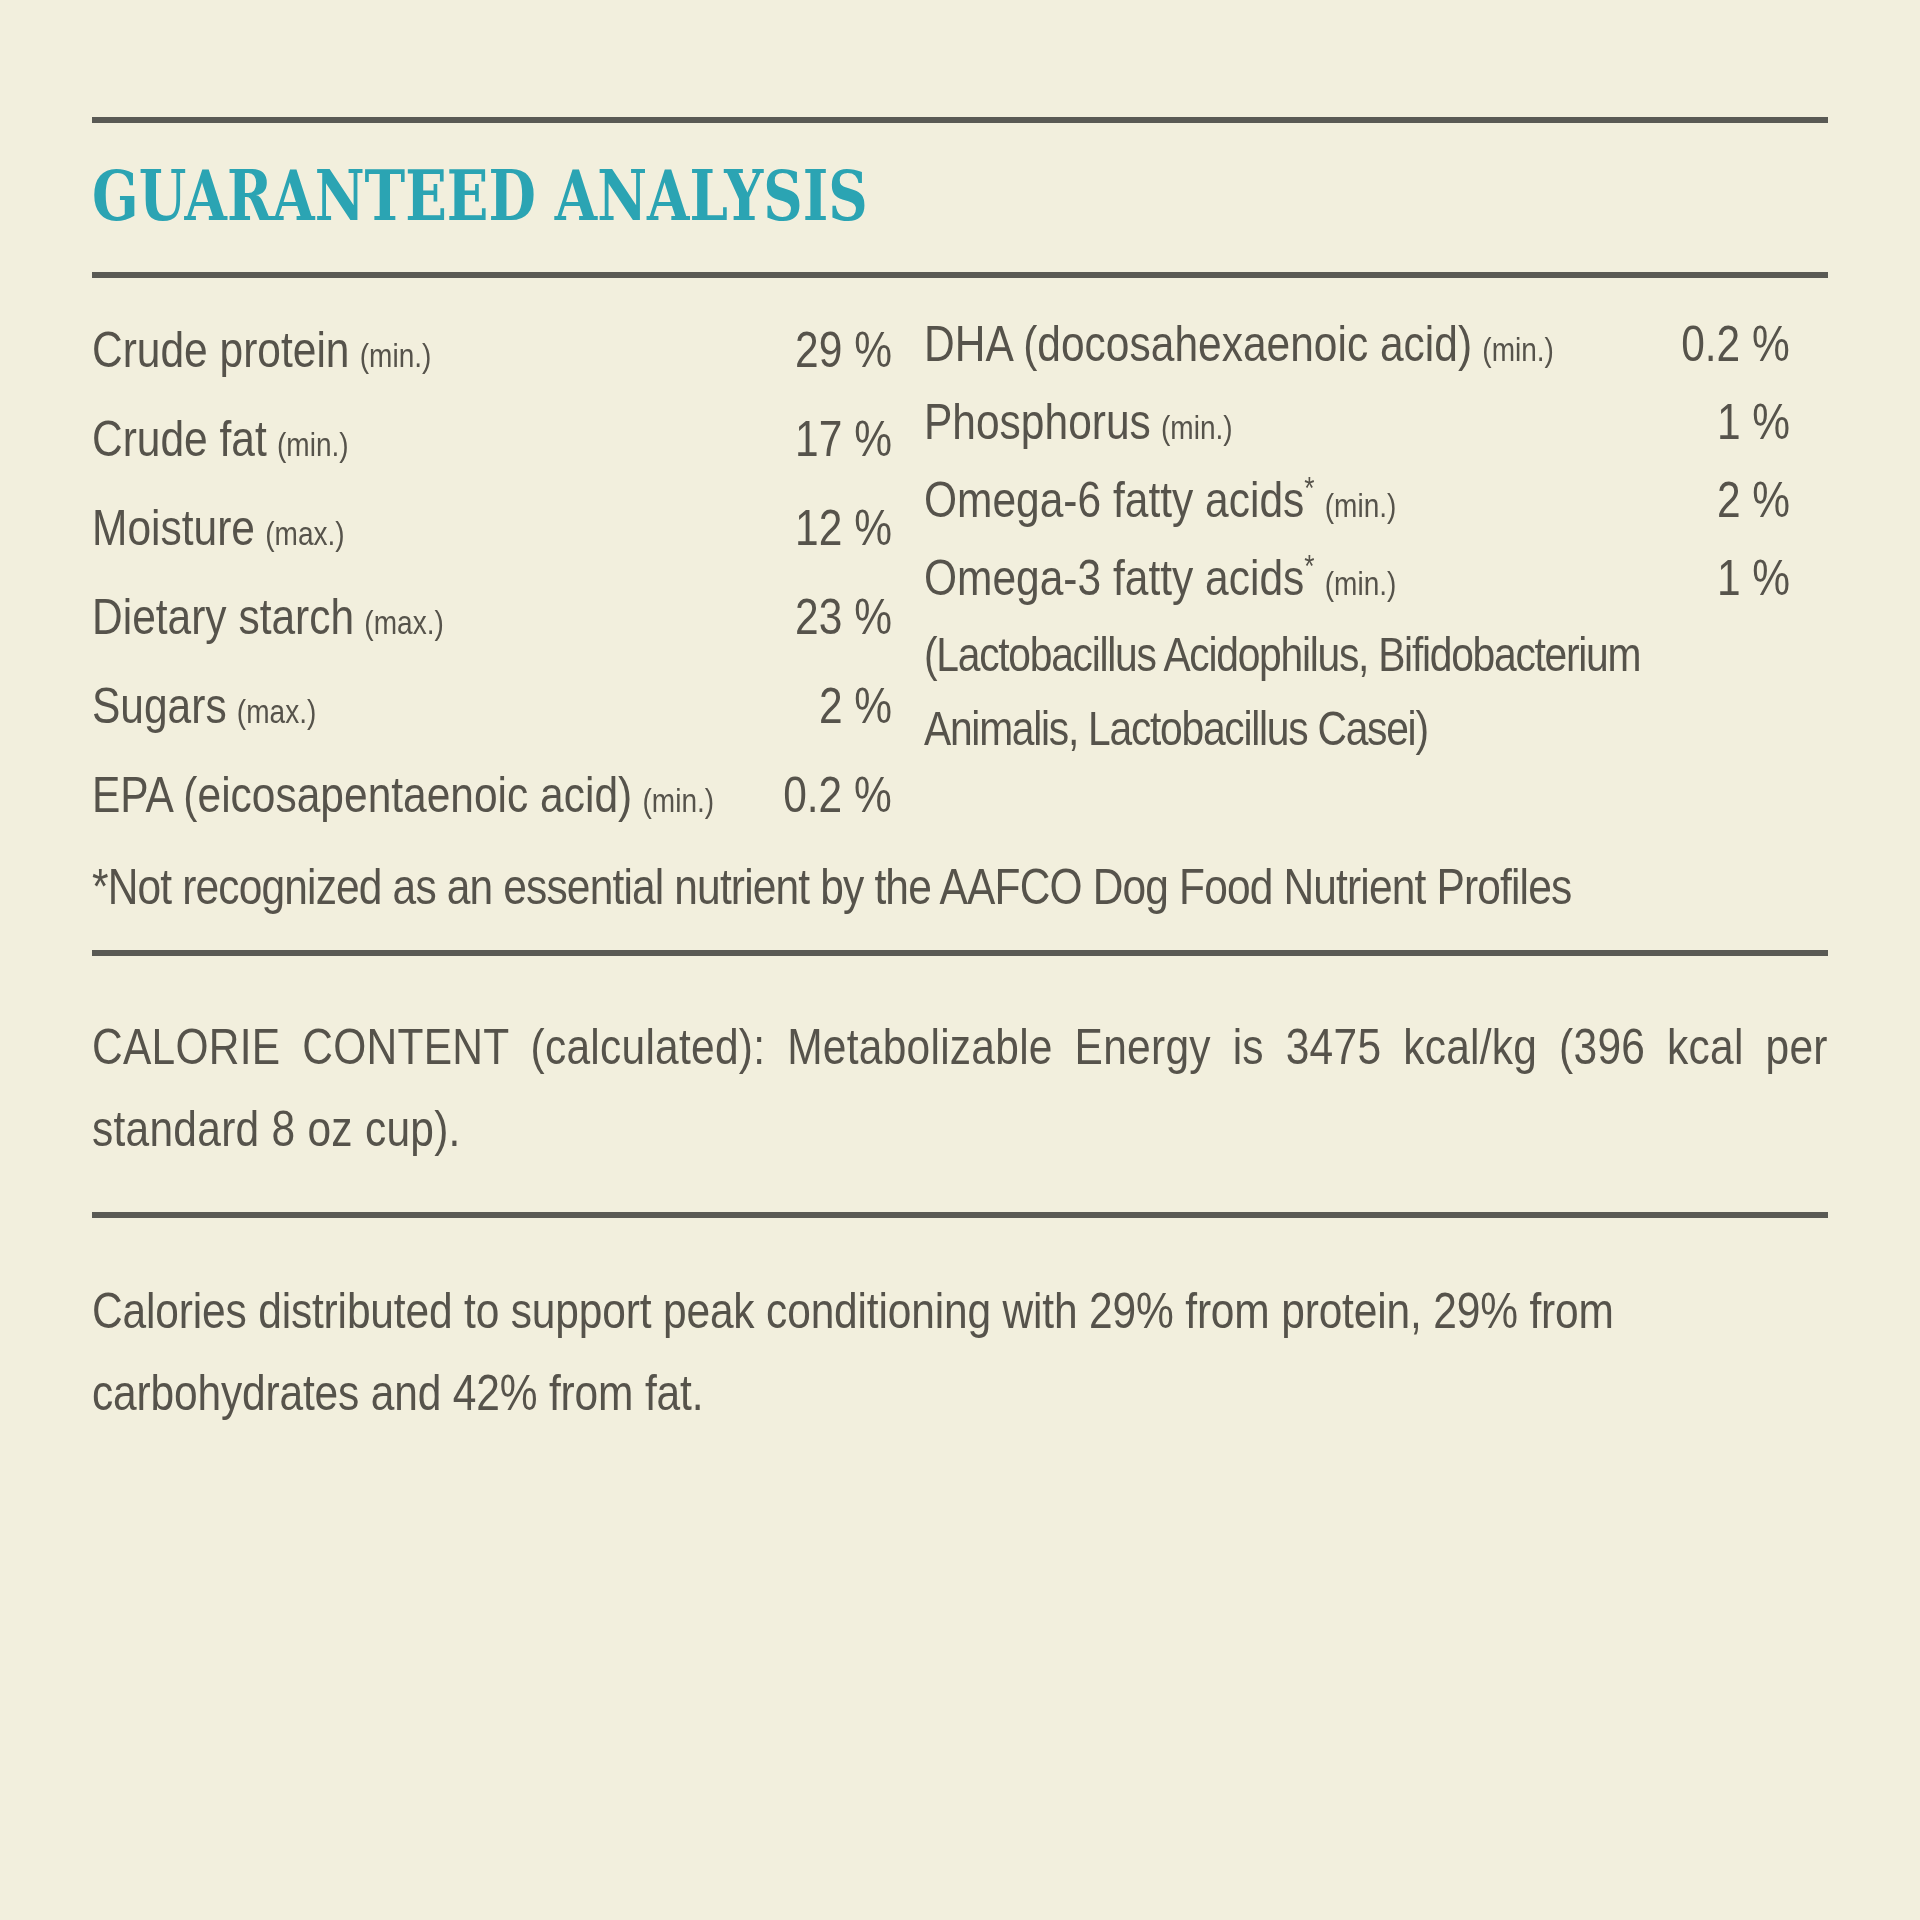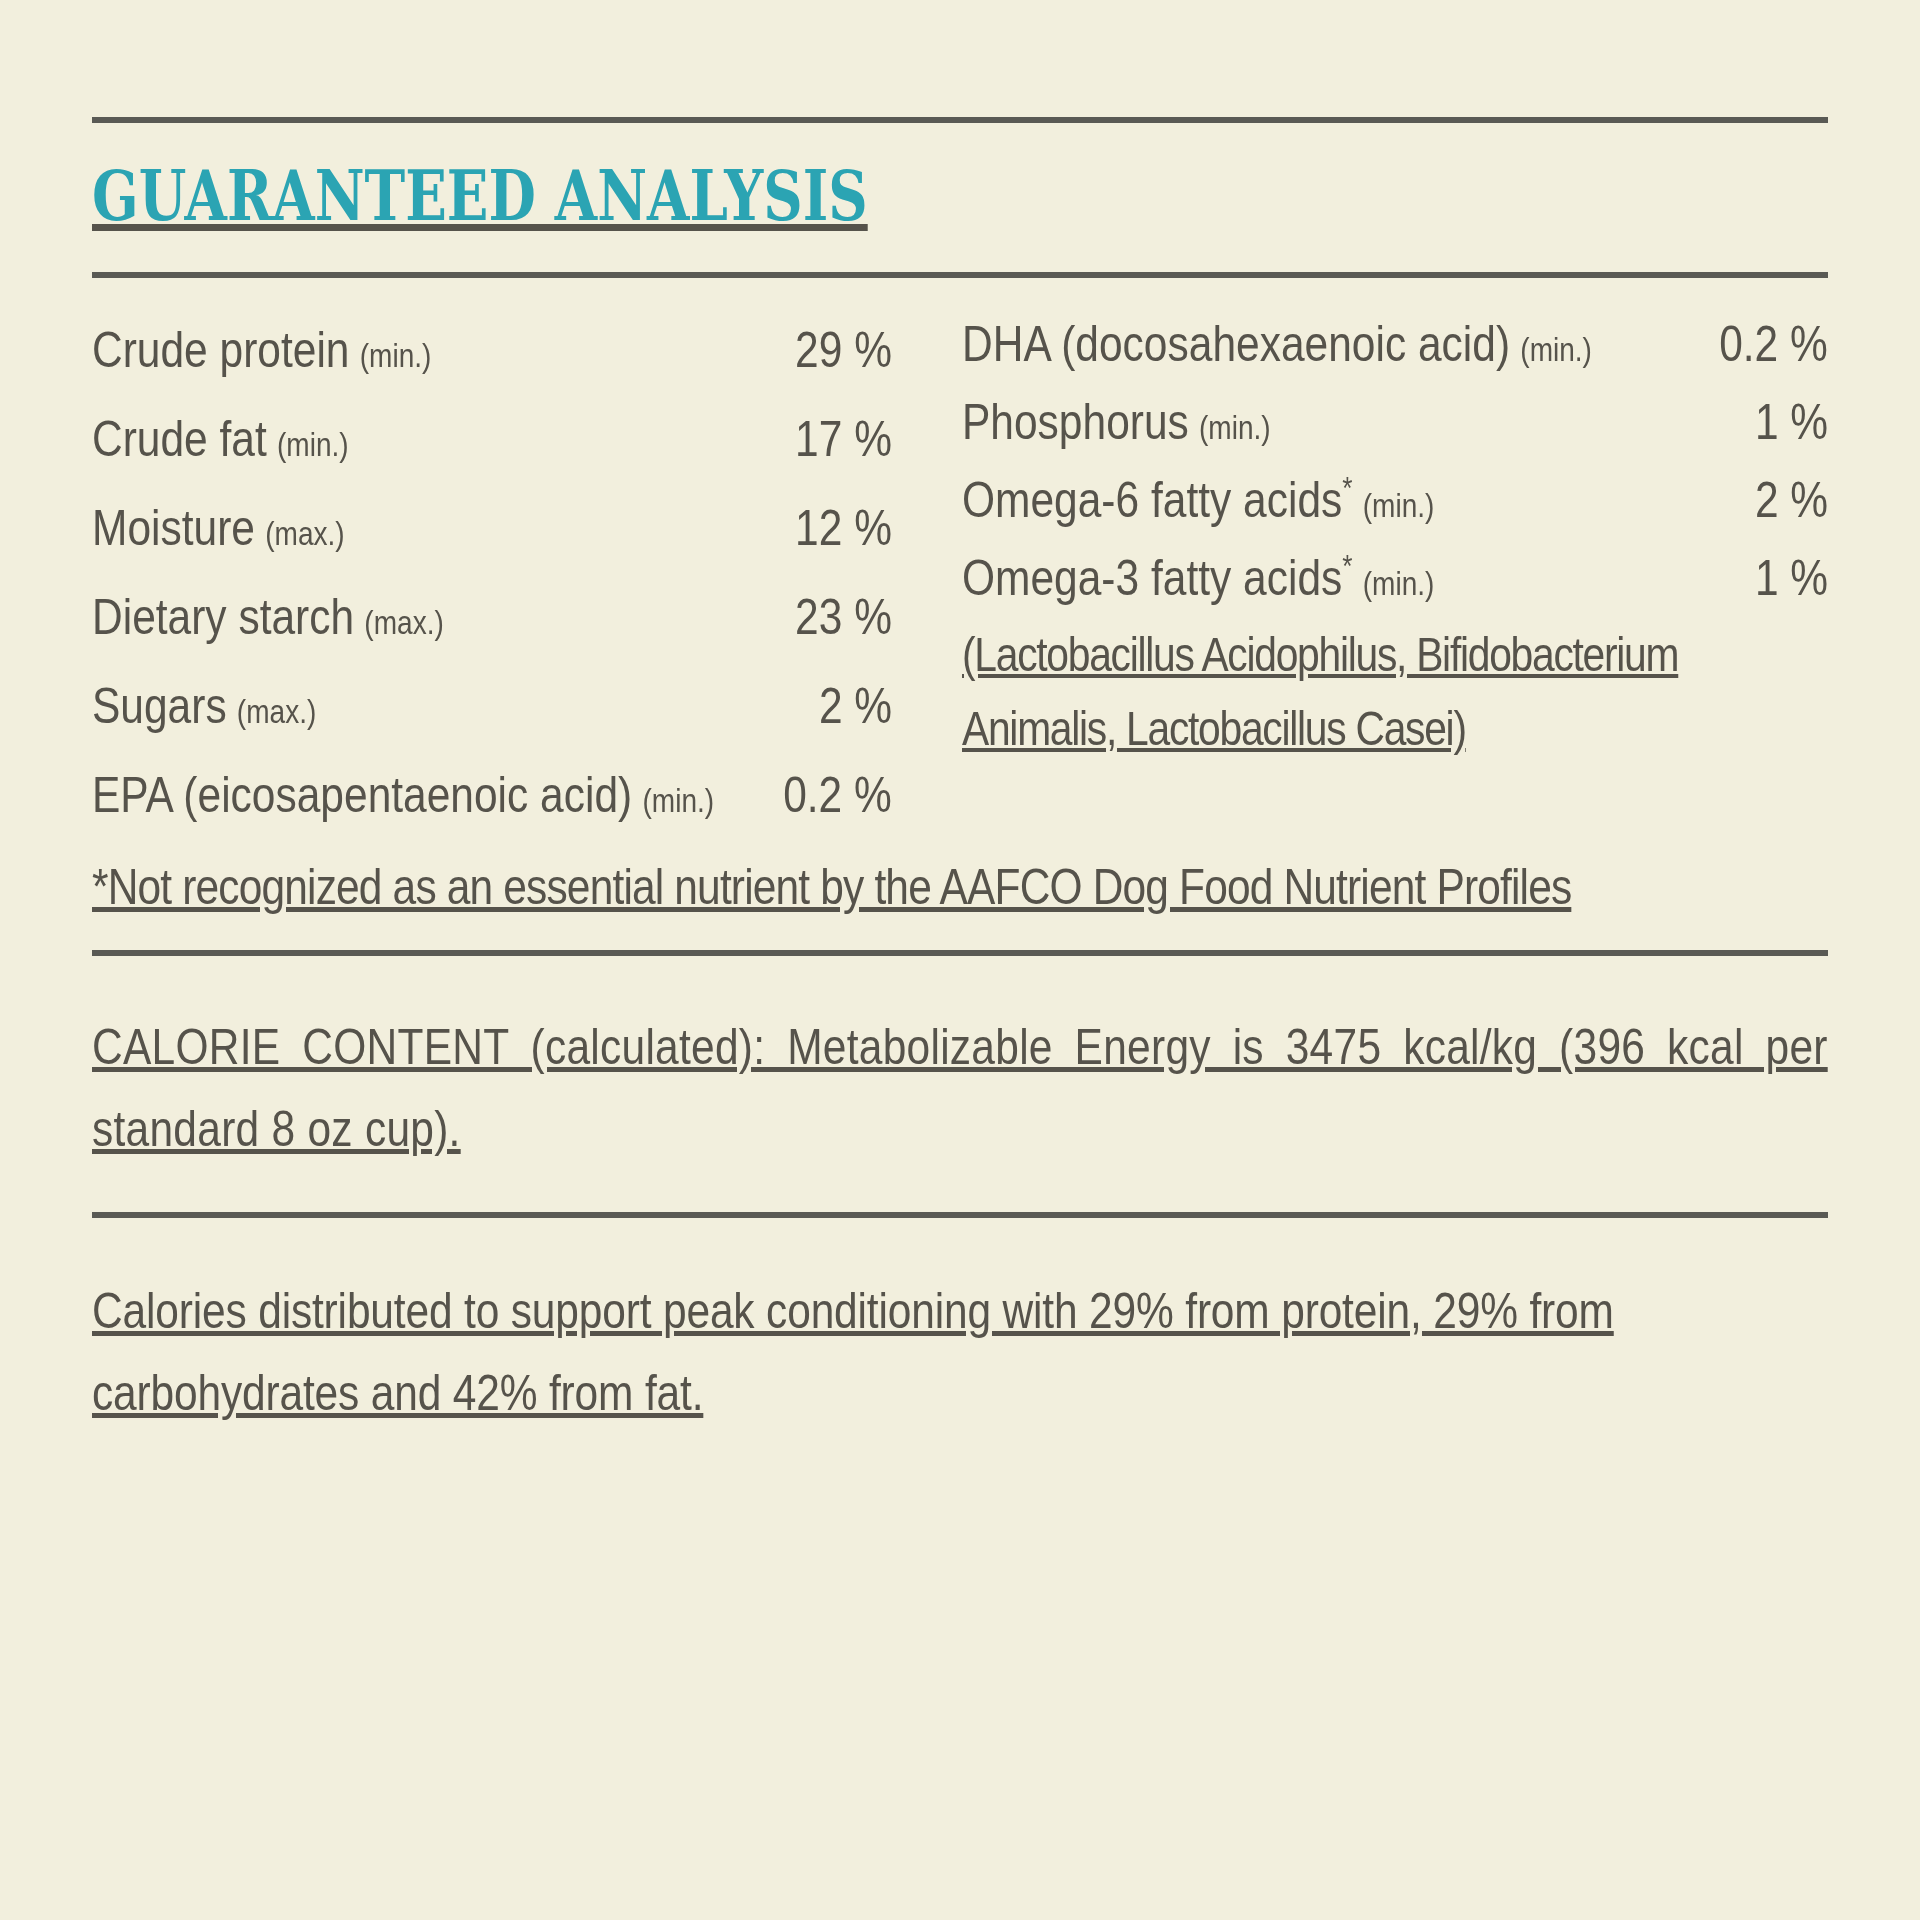--- a/index.html
+++ b/index.html
@@ -7,21 +7,20 @@
     width: 1920px;
     height: 1920px;
     background: #f2efdd;
     font-family: "Liberation Sans", sans-serif;
     color: #56534b;
     overflow: hidden;
   }
   .content {
     padding: 0 92px;
     width: 1736px;
-    text-decoration: underline;
   }
   .rule {
     height: 6px;
     background: #5a5a54;
     width: 100%;
   }
   .rule.r1 { margin-top: 117px; }
   .rule.r2 { margin-top: 48px; }
   .rule.r3 { margin-top: 32px; }
   .rule.r4 { margin-top: 42px; }
@@ -32,21 +31,21 @@
     font-size: 70px;
     line-height: 56px;
     color: #2ba4b3;
     transform: scaleX(0.78);
     transform-origin: 0 50%;
     white-space: nowrap;
   }
   .agrid {
     display: grid;
     grid-template-columns: 800px 866px;
-    column-gap: 70px;
+    column-gap: 32px;
     margin-top: 28px;
   }
   .nrow .nline { position: relative; }
   .col-left .nline  { height: 89px; }
   .col-right .nline { height: 78px; }
   .nlabel {
     position: absolute;
     left: 0; top: 50%;
     transform: translateY(-52%) scaleX(0.85);
     transform-origin: 0 50%;

